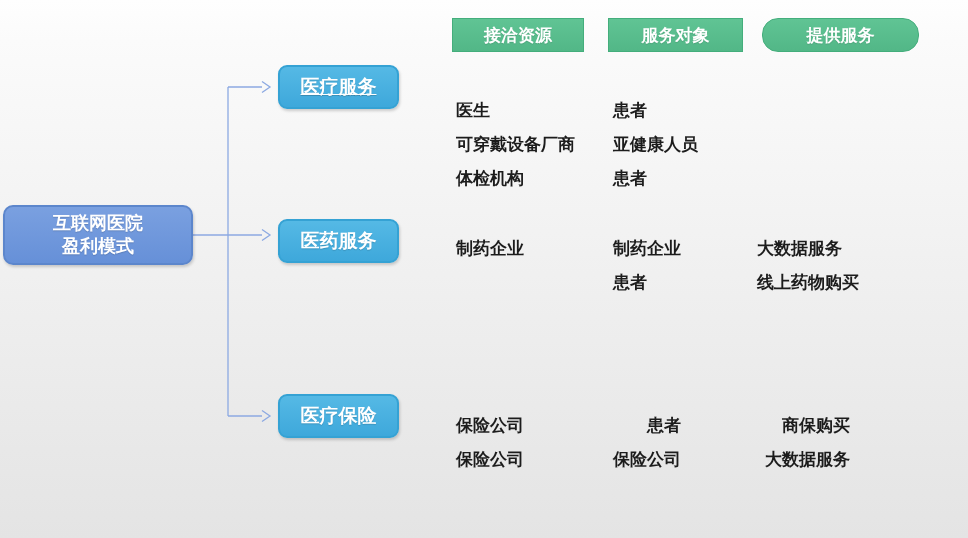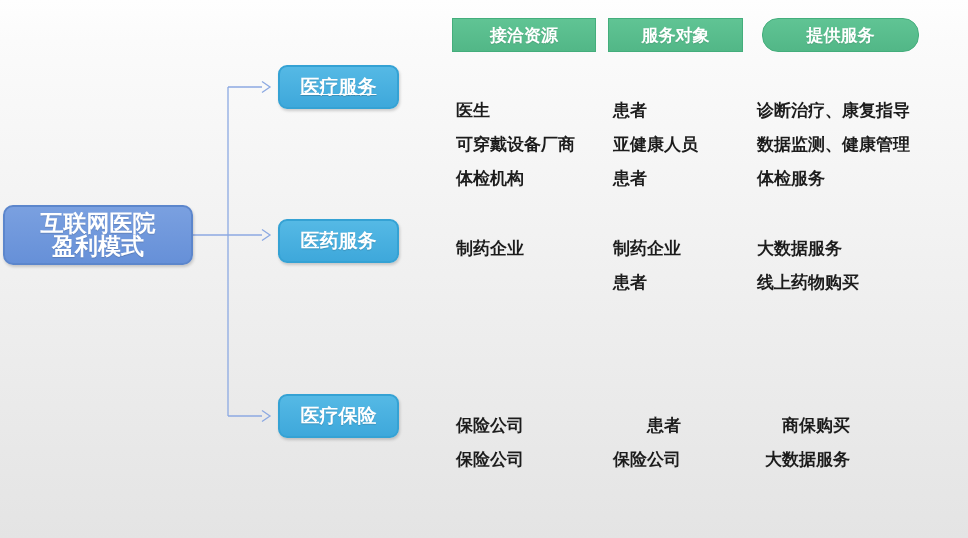--- a/index.html
+++ b/index.html
@@ -31,21 +31,21 @@
     width: 190px; height: 60px;
     background: linear-gradient(180deg, #7aa0e0 0%, #6690d8 100%);
     border: 2px solid #5c86cc;
     border-radius: 10px;
     box-shadow: 1px 2px 3px rgba(0,0,0,0.18);
     display: flex;
     flex-direction: column;
     align-items: center;
     justify-content: center;
     color: #ffffff;
-    font-size: 23px;
+    font-size: 18px;
     font-weight: 700;
     line-height: 23px;
     text-shadow: 0 1px 1px rgba(0,0,0,0.15);
   }
   .branch-node {
     position: absolute;
     left: 278px;
     width: 121px; height: 44px;
     background: linear-gradient(180deg, #55b9e5 0%, #3ea8db 100%);
     border: 2px solid #35a2d4;
@@ -68,21 +68,21 @@
     background: linear-gradient(180deg, #60c494 0%, #52b787 100%);
     border: 1.5px solid #44ae7c;
     display: flex;
     align-items: center;
     justify-content: center;
     color: #ffffff;
     font-size: 17px;
     font-weight: 700;
     text-shadow: 0 1px 1px rgba(0,0,0,0.12);
   }
-  .col-header-1 { left: 452px; width: 144px; }
+  .col-header-1 { left: 452px; width: 132px; }
   .col-header-2 { left: 608px; width: 135px; }
   .col-header-3 { left: 762px; width: 157px; border-radius: 16px; }
   .cell-col {
     position: absolute;
     color: #1c1c1c;
     font-size: 17px;
     font-weight: 700;
     line-height: 34px;
     white-space: nowrap;
     margin-top: 23px;
@@ -126,25 +126,20 @@
   <div class="cell-col r1 c1">
     <div>医生</div>
     <div>可穿戴设备厂商</div>
     <div>体检机构</div>
   </div>
   <div class="cell-col r1 c2">
     <div>患者</div>
     <div>亚健康人员</div>
     <div>患者</div>
   </div>
-  <div class="cell-col r1 c3">
-    <div>诊断治疗、康复指导</div>
-    <div>数据监测、健康管理</div>
-    <div>体检服务</div>
-  </div>
 
   <div class="cell-col r2 c1">
     <div>制药企业</div>
   </div>
   <div class="cell-col r2 c2">
     <div>制药企业</div>
     <div>患者</div>
   </div>
   <div class="cell-col r2 c3">
     <div>大数据服务</div>

